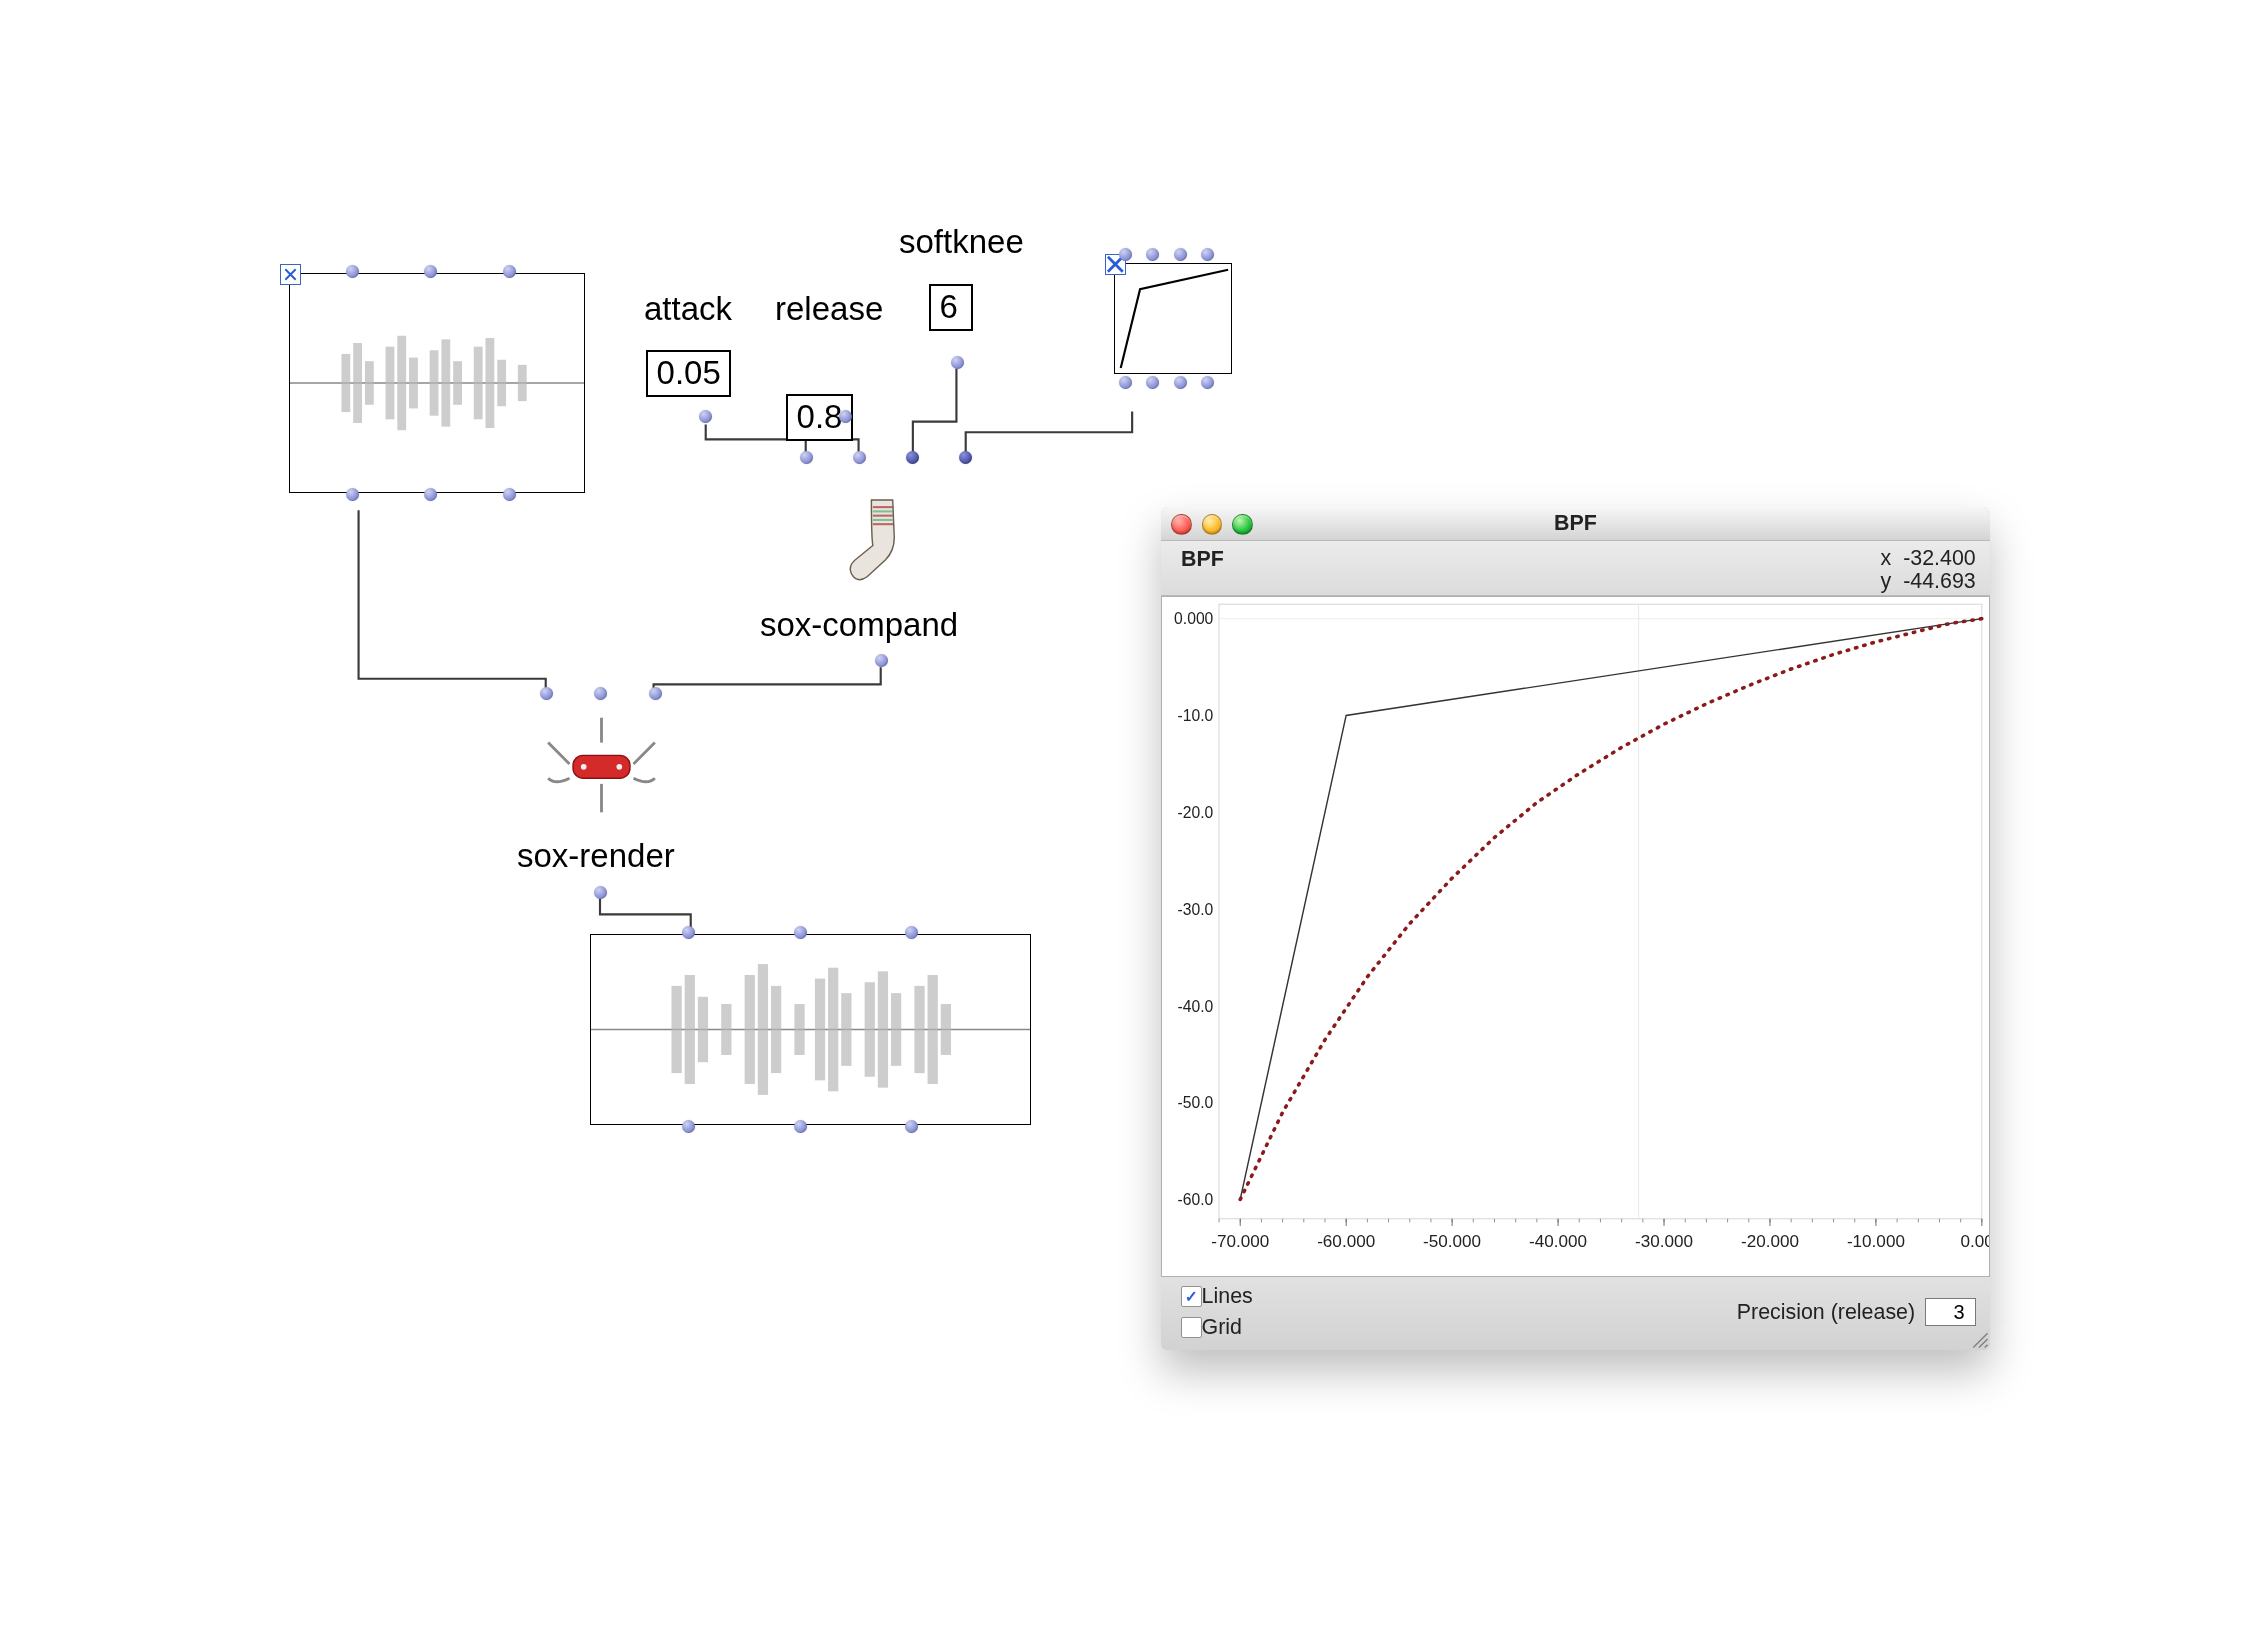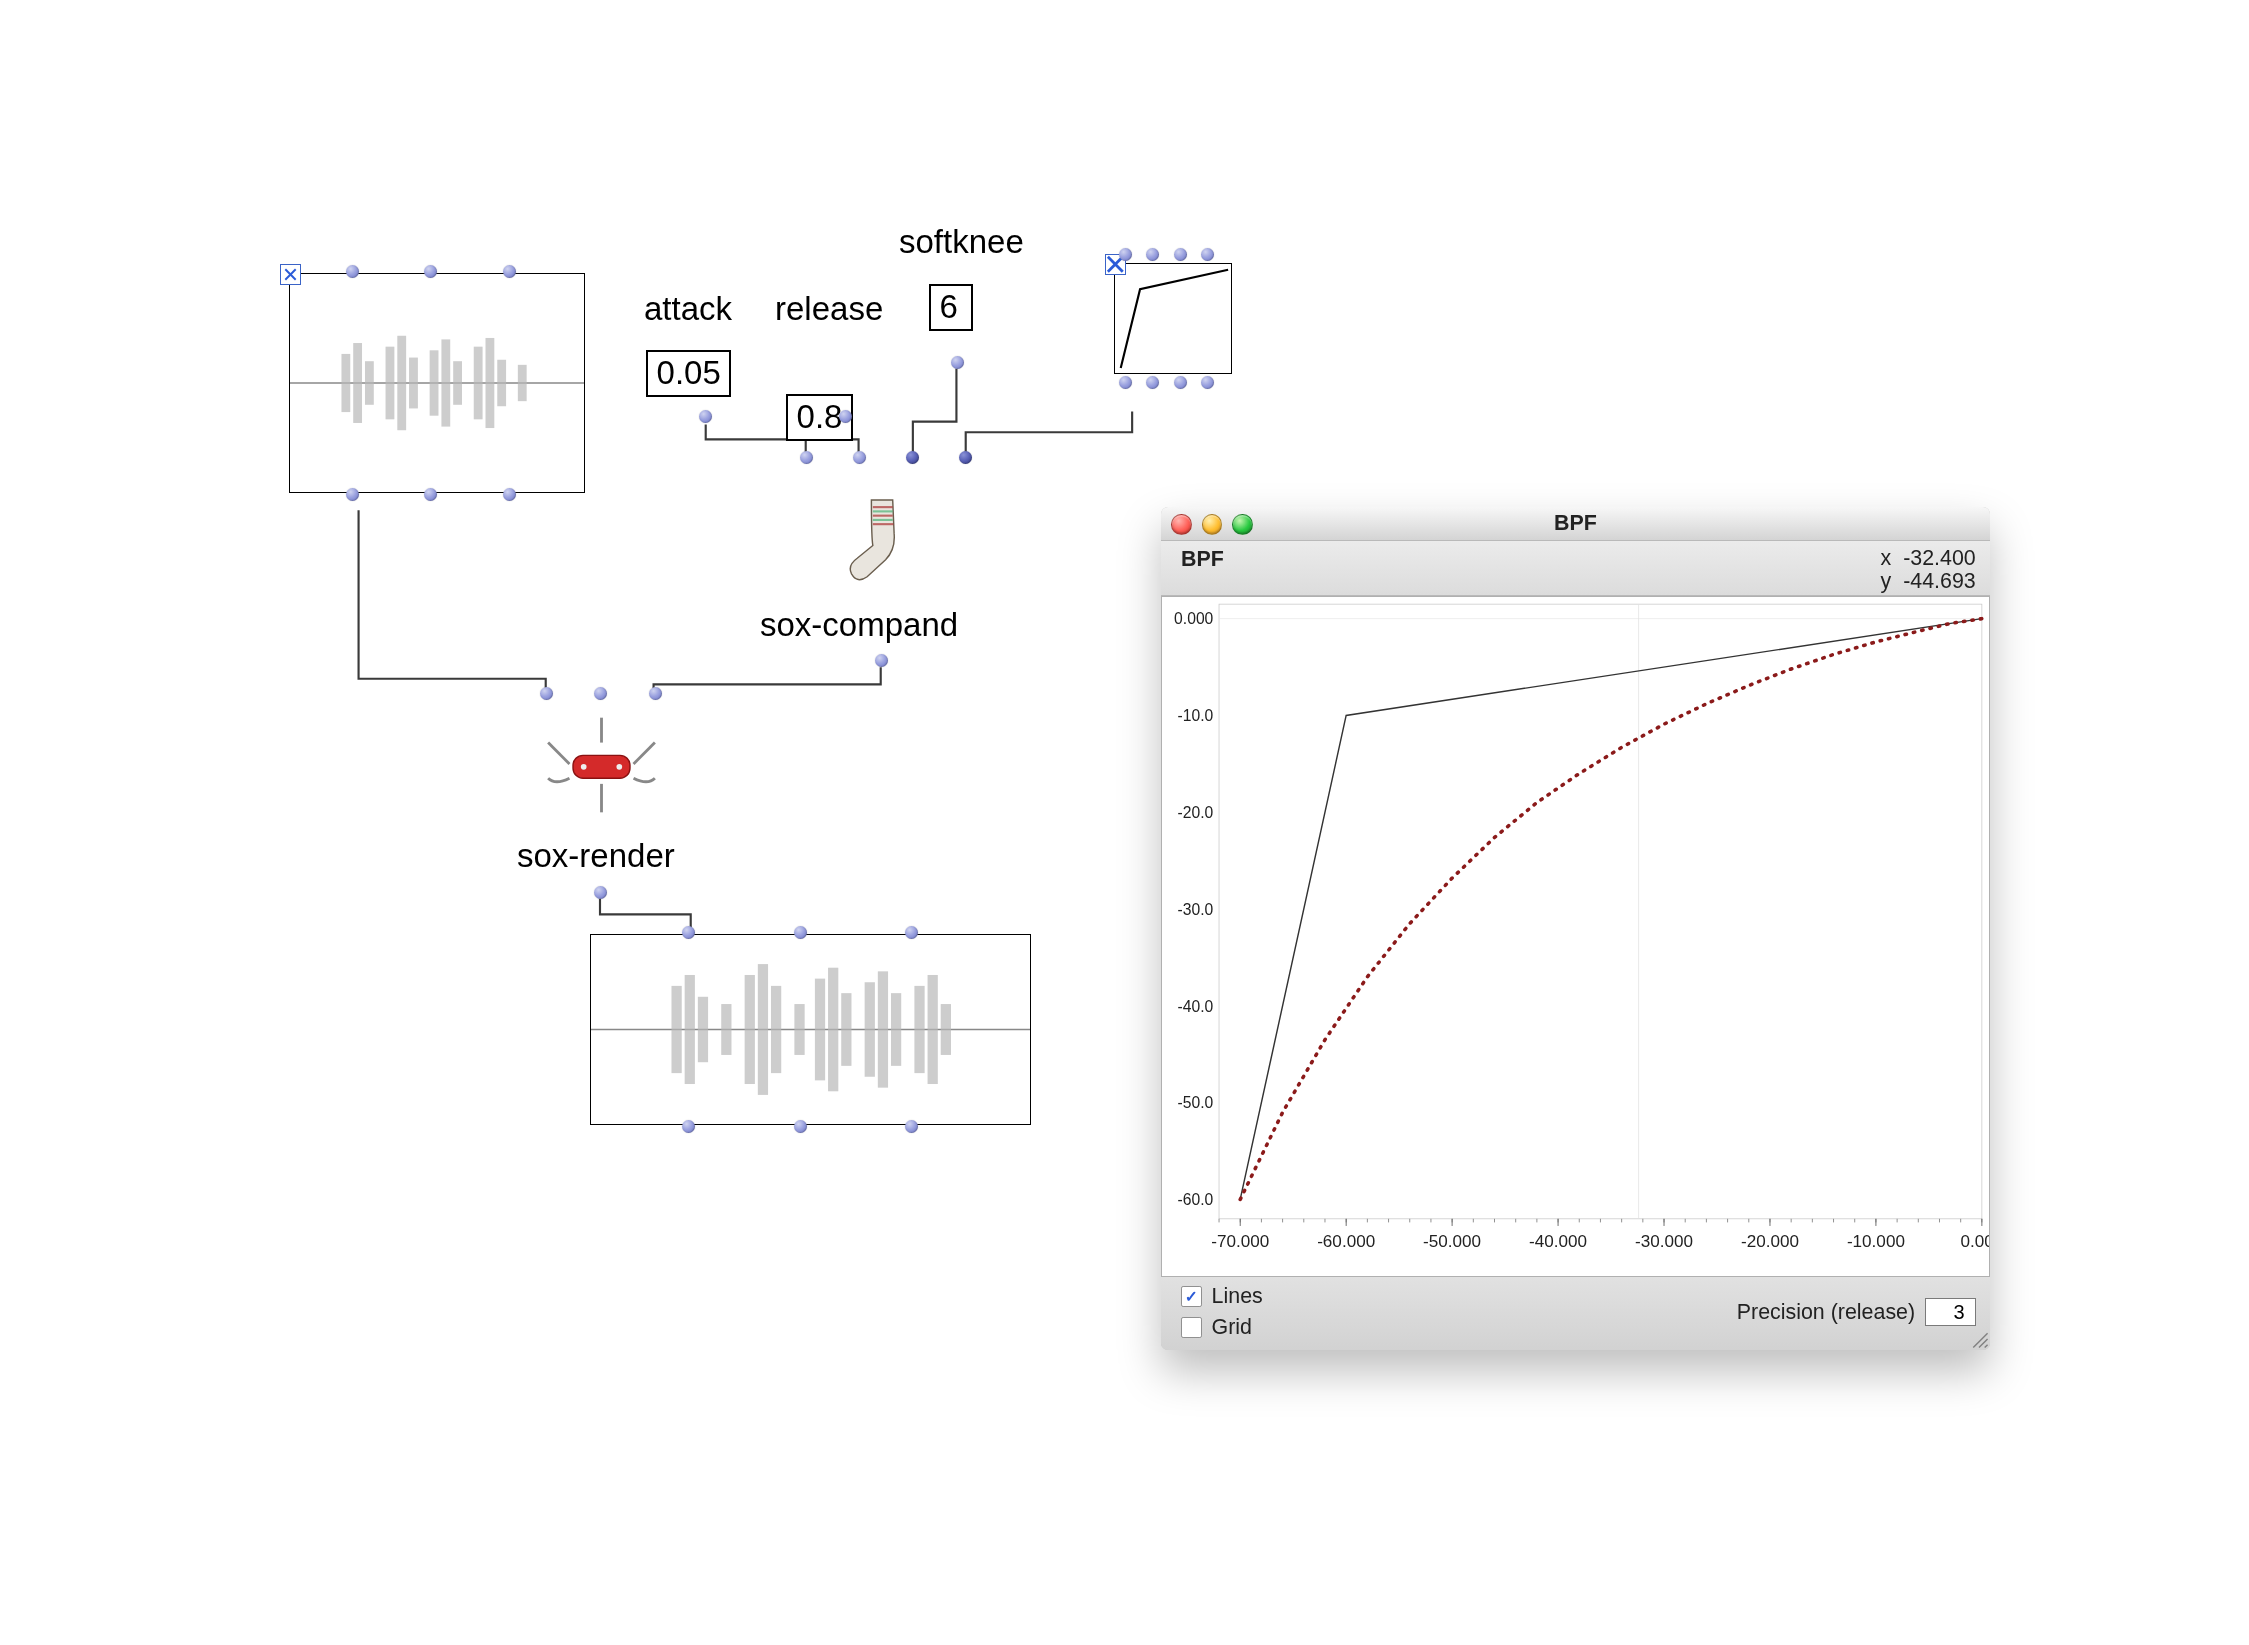--- a/index.html
+++ b/index.html
@@ -170,21 +170,21 @@
     align-items: center;
     justify-content: space-between;
     padding: 7.1px 14.3px 10px 20px;
     background: linear-gradient(#e1e1e1, #d2d2d2);
     border-radius: 0 0 7.1px 7.1px;
   }
   .footer .checks { display: flex; flex-direction: column; gap: 5.7px; }
   .check {
     display: flex;
     align-items: center;
-    gap: 10px;
+    gap: 0;
     font-size: 21.4px;
     color: #222;
     cursor: pointer;
   }
   .check .box {
     width: 18.6px; height: 18.6px;
     background: #fff;
     border: 0.7px solid #909090;
     border-radius: 2.1px;
     display: flex; align-items: center; justify-content: center;

